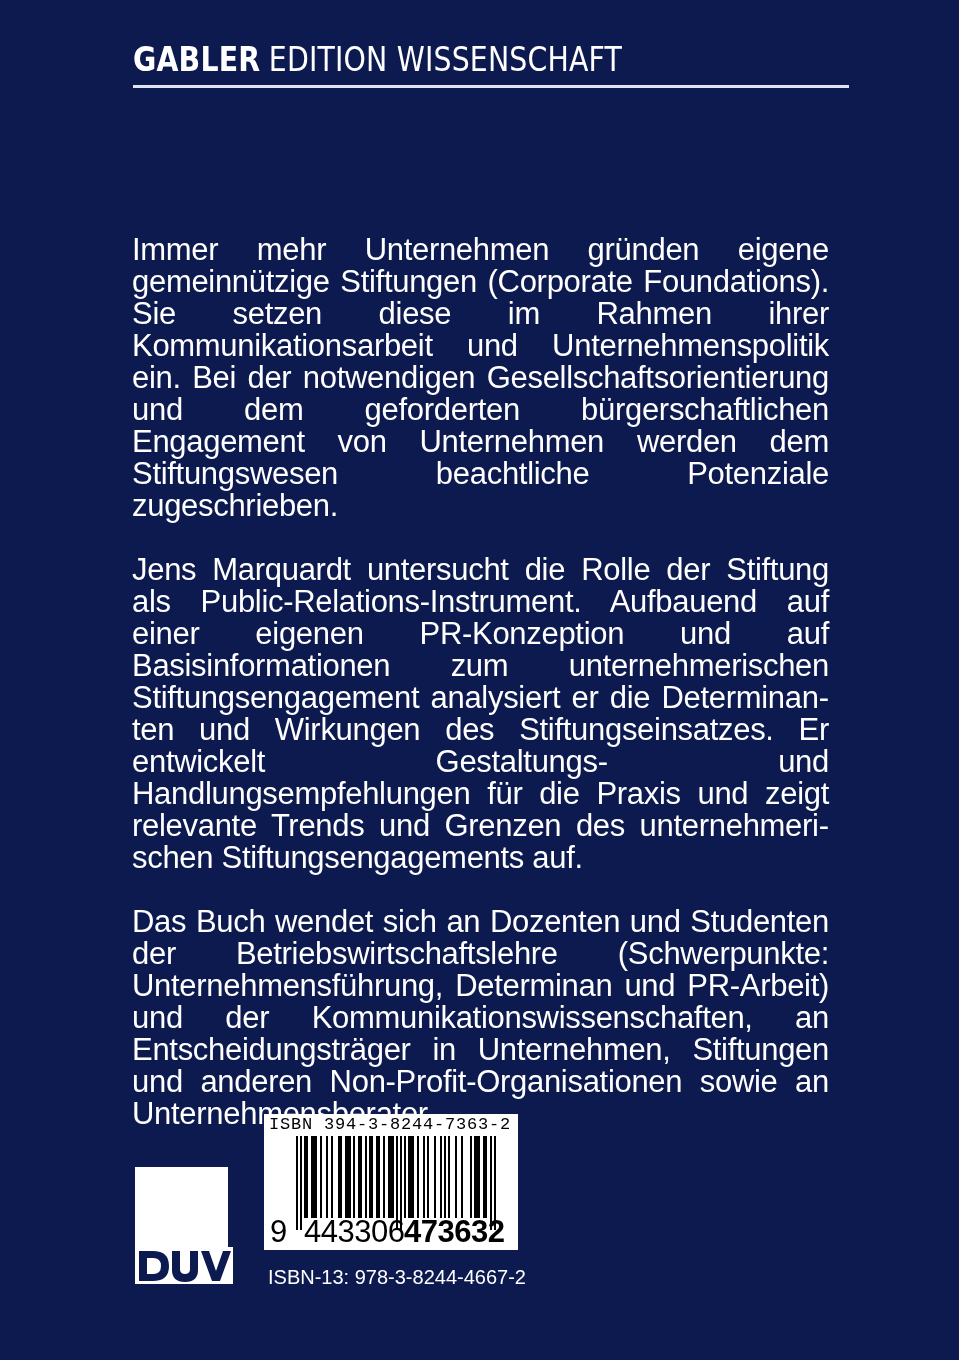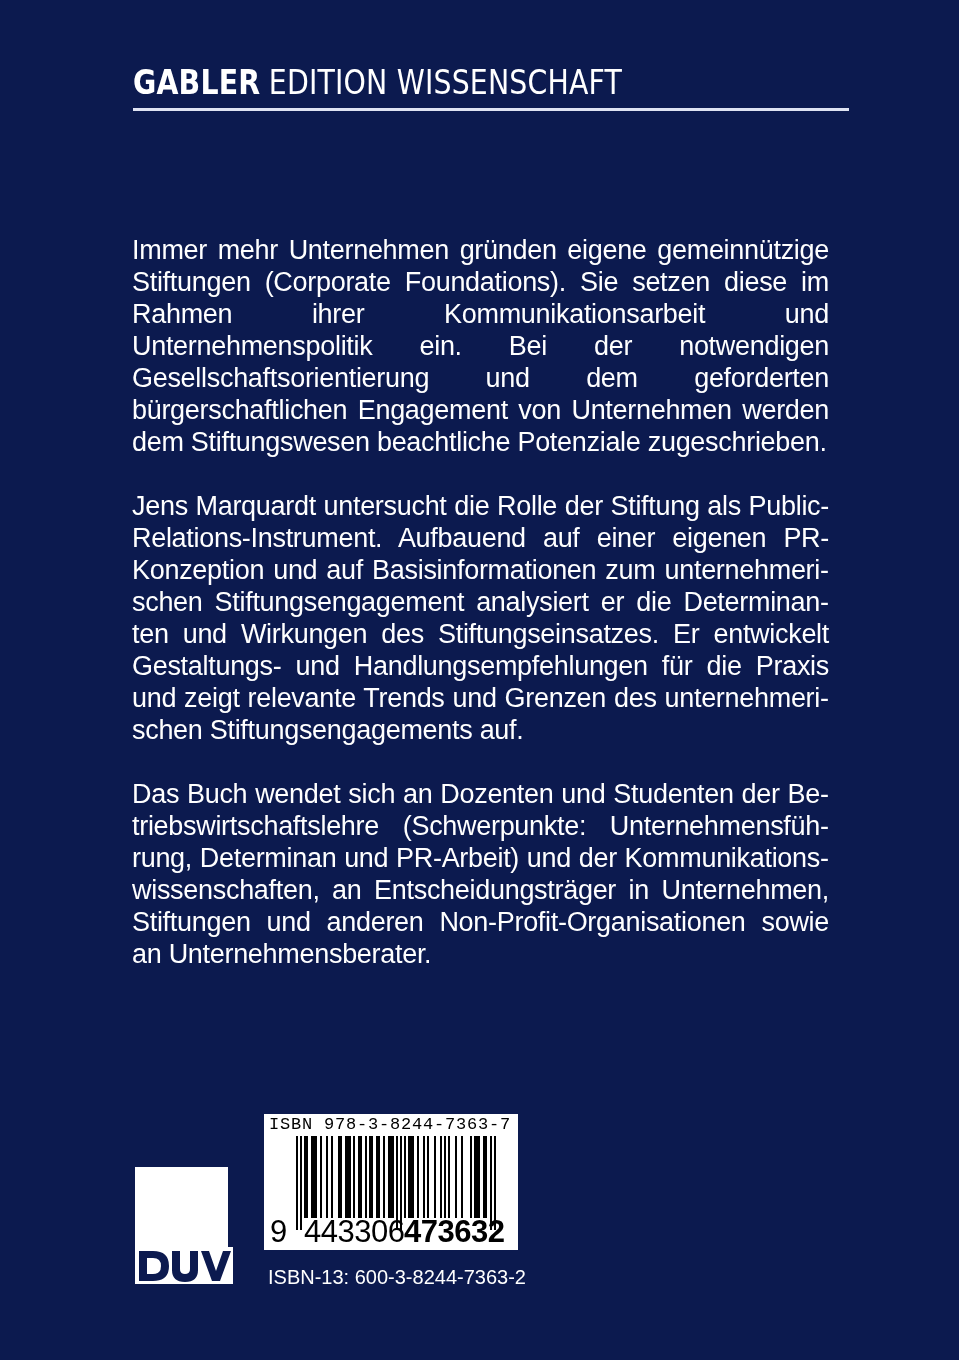--- a/index.html
+++ b/index.html
@@ -11,21 +11,21 @@
       height: 1360px;
       background: #0c1a4f;
       position: relative;
       overflow: hidden;
       font-family: "Liberation Sans", sans-serif;
       color: #ffffff;
     }
     .series-header {
       position: absolute;
       left: 133px;
-      top: 63px;
+      top: 40px;
       width: 716px;
       height: 48px;
     }
     .series-title {
       position: absolute;
       left: 0;
       top: 0;
       font-size: 33px;
       line-height: 40px;
       letter-spacing: 0.2px;
@@ -50,21 +50,21 @@
       background: #dfe3f2;
     }
     .blurb {
       position: absolute;
       left: 132px;
       top: 234px;
       width: 713px;
     }
     .blurb p {
       margin: 0 16px 32px 0;
-      font-size: 27px;
+      font-size: 31px;
       line-height: 32px;
       text-align: justify;
       text-align-last: left;
       letter-spacing: -0.3px;
       word-spacing: 0px;
     }
     .publisher-logo {
       position: absolute;
       left: 135px;
       top: 1167px;
@@ -137,21 +137,21 @@
     <path d="M4 84 h14 q16 0 16 15 q0 15 -16 15 h-14 z M12 91 v16 h6 q8 0 8 -8 q0 -8 -8 -8 z" fill="#0c1a4f" fill-rule="evenodd"></path>
 
     <path d="M37 84 h8 v18 q0 5 5 5 q5 0 5 -5 v-18 h8 v19 q0 12 -13 12 q-13 0 -13 -12 z" fill="#0c1a4f"></path>
 
     <path d="M66 84 h8 l7 20 l7 -20 h8 l-11 30 h-8 z" fill="#0c1a4f"></path>
     <text x="0" y="0" font-size="1" fill="none">DUV</text>
   </svg>
 </div>
 
 <div class="barcode-box">
-  <div class="barcode-top">ISBN 978-3-8244-7363-7</div>
+  <div class="barcode-top">ISBN 394-3-8244-7363-2</div>
   <svg class="barcode-svg" width="254" height="136">
     <g fill="#000000">
 
       <rect x="32" y="22" width="2" height="94"></rect>
       <rect x="36" y="22" width="2" height="94"></rect>
 
       <rect x="40" y="22" width="4" height="82"></rect>
       <rect x="47" y="22" width="6" height="82"></rect>
       <rect x="56" y="22" width="2" height="82"></rect>
       <rect x="62" y="22" width="2" height="82"></rect>
@@ -186,13 +186,13 @@
 
       <rect x="226" y="22" width="2" height="94"></rect>
       <rect x="230" y="22" width="2" height="94"></rect>
     </g>
   </svg>
   <span class="barcode-digits" style="left:6px;">9</span>
   <span class="barcode-digits" style="left:40px;">443306</span>
   <span class="barcode-digits" style="left:140px;font-weight:bold;">473632</span>
 </div>
 
-<div class="isbn13">ISBN-13: 600-3-8244-7363-2</div>
+<div class="isbn13">ISBN-13: 978-3-8244-4667-2</div>
 
 </body></html>

